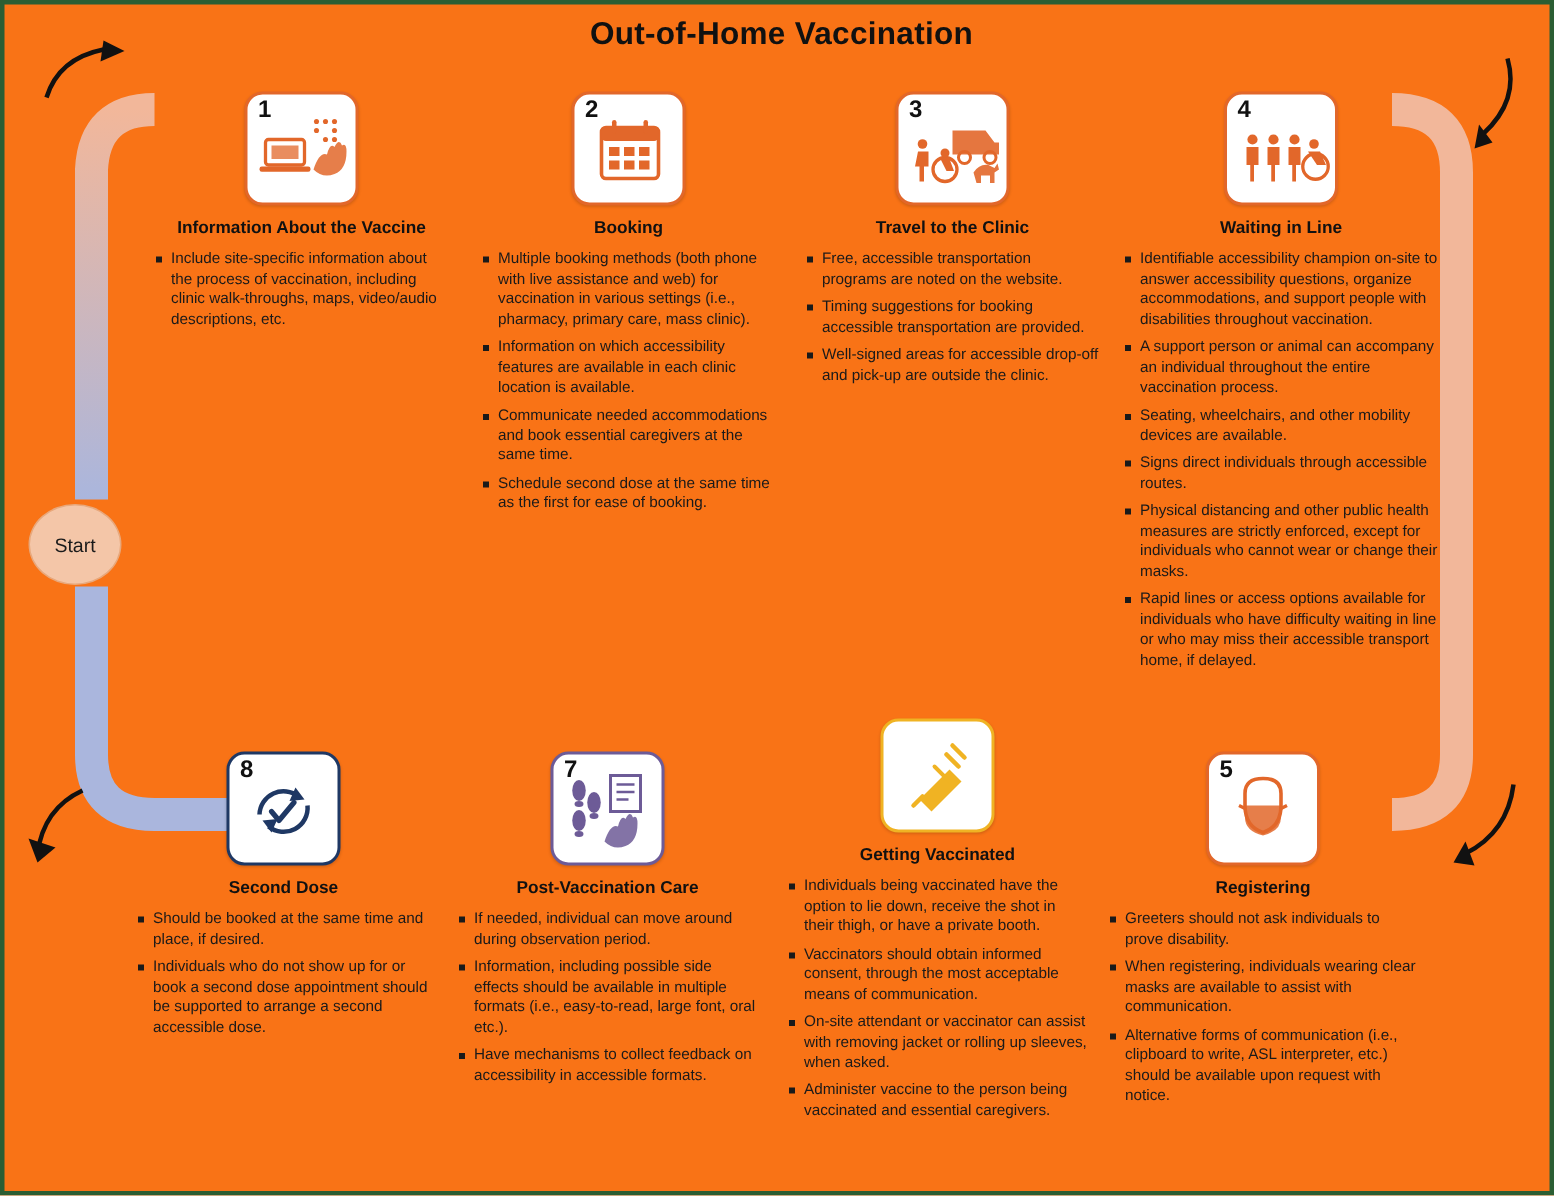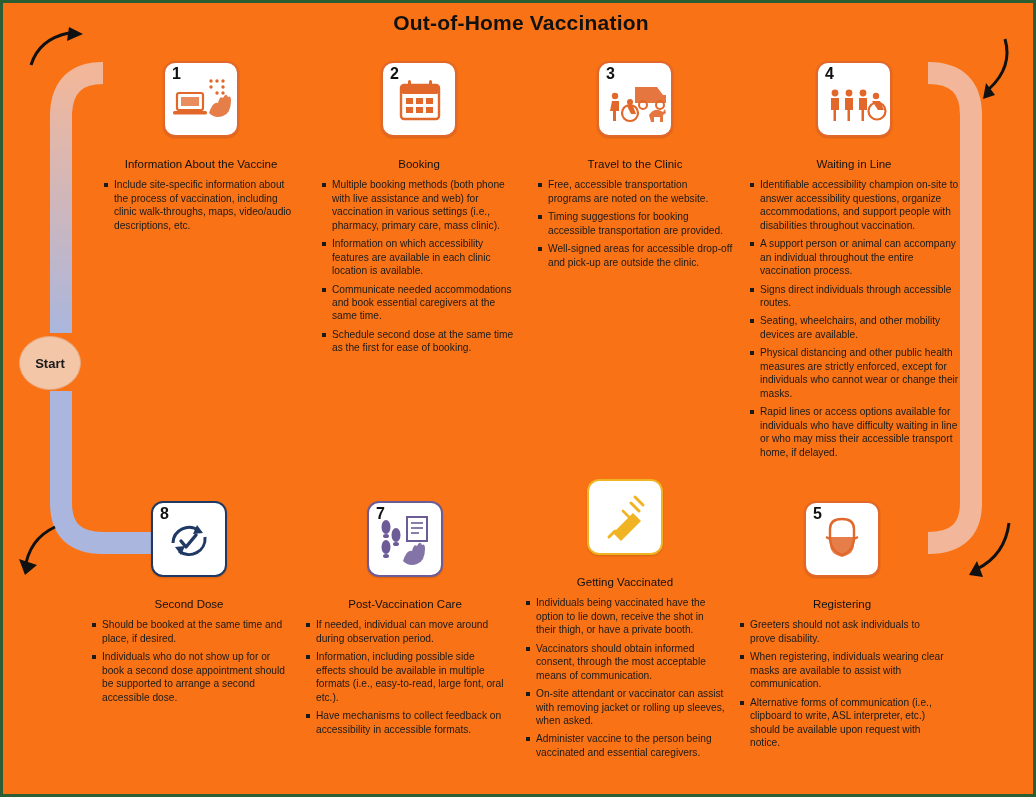--- a/index.html
+++ b/index.html
@@ -46,21 +46,21 @@
     top: 333px;
     width: 60px;
     height: 52px;
     border-radius: 50%;
     background: #f4c6a8;
     border: 1px solid #e8a87c;
     display: flex;
     align-items: center;
     justify-content: center;
     font-size: 13px;
-    font-weight: bold;
+    font-weight: normal;
     color: #1a1a1a;
   }
 
   
   .step {
     position: absolute;
     box-sizing: border-box;
   }
   .icon-box {
     width: 72px;
@@ -83,23 +83,23 @@
     font-weight: bold;
     color: #111111;
   }
   .icon-art {
     position: absolute;
     inset: 0;
   }
   .step-title {
     text-align: center;
     font-size: 11.5px;
-    font-weight: normal;
+    font-weight: bold;
     color: #111111;
-    margin-top: 20px;
+    margin-top: 8px;
     line-height: 1.25;
   }
   ul.bullets {
     list-style: none;
     margin: 7px 0 0 0;
     padding: 0;
   }
   ul.bullets li {
     position: relative;
     padding-left: 11px;
@@ -282,22 +282,22 @@
           <circle cx="59" cy="48" r="8.5" fill="none" stroke="#e2672a" stroke-width="2.2"></circle>
           <circle cx="58" cy="33" r="3.2" fill="#e2672a"></circle>
           <path d="M54 38 h8 l4 9 h-6 z" fill="#e2672a"></path>
         </g>
       </svg>
     </div>
     <div class="step-title">Waiting in Line</div>
     <ul class="bullets">
       <li>Identifiable accessibility champion on-site to answer accessibility questions, organize accommodations, and support people with disabilities throughout vaccination.</li>
       <li>A support person or animal can accompany an individual throughout the entire vaccination process.</li>
+      <li>Seating, wheelchairs, and other mobility devices are available.</li>
       <li>Signs direct individuals through accessible routes.</li>
-      <li>Seating, wheelchairs, and other mobility devices are available.</li>
       <li>Physical distancing and other public health measures are strictly enforced, except for individuals who cannot wear or change their masks.</li>
       <li>Rapid lines or access options available for individuals who have difficulty waiting in line or who may miss their accessible transport home, if delayed.</li>
     </ul>
   </div>
 
   <div class="step" id="step8">
     <div class="icon-box navy">
       <span class="num">8</span>
       <svg class="icon-art" viewBox="0 0 72 72">
         <path d="M20 40 a16 16 0 0 1 26 -12" fill="none" stroke="#1f3864" stroke-width="3"></path>

